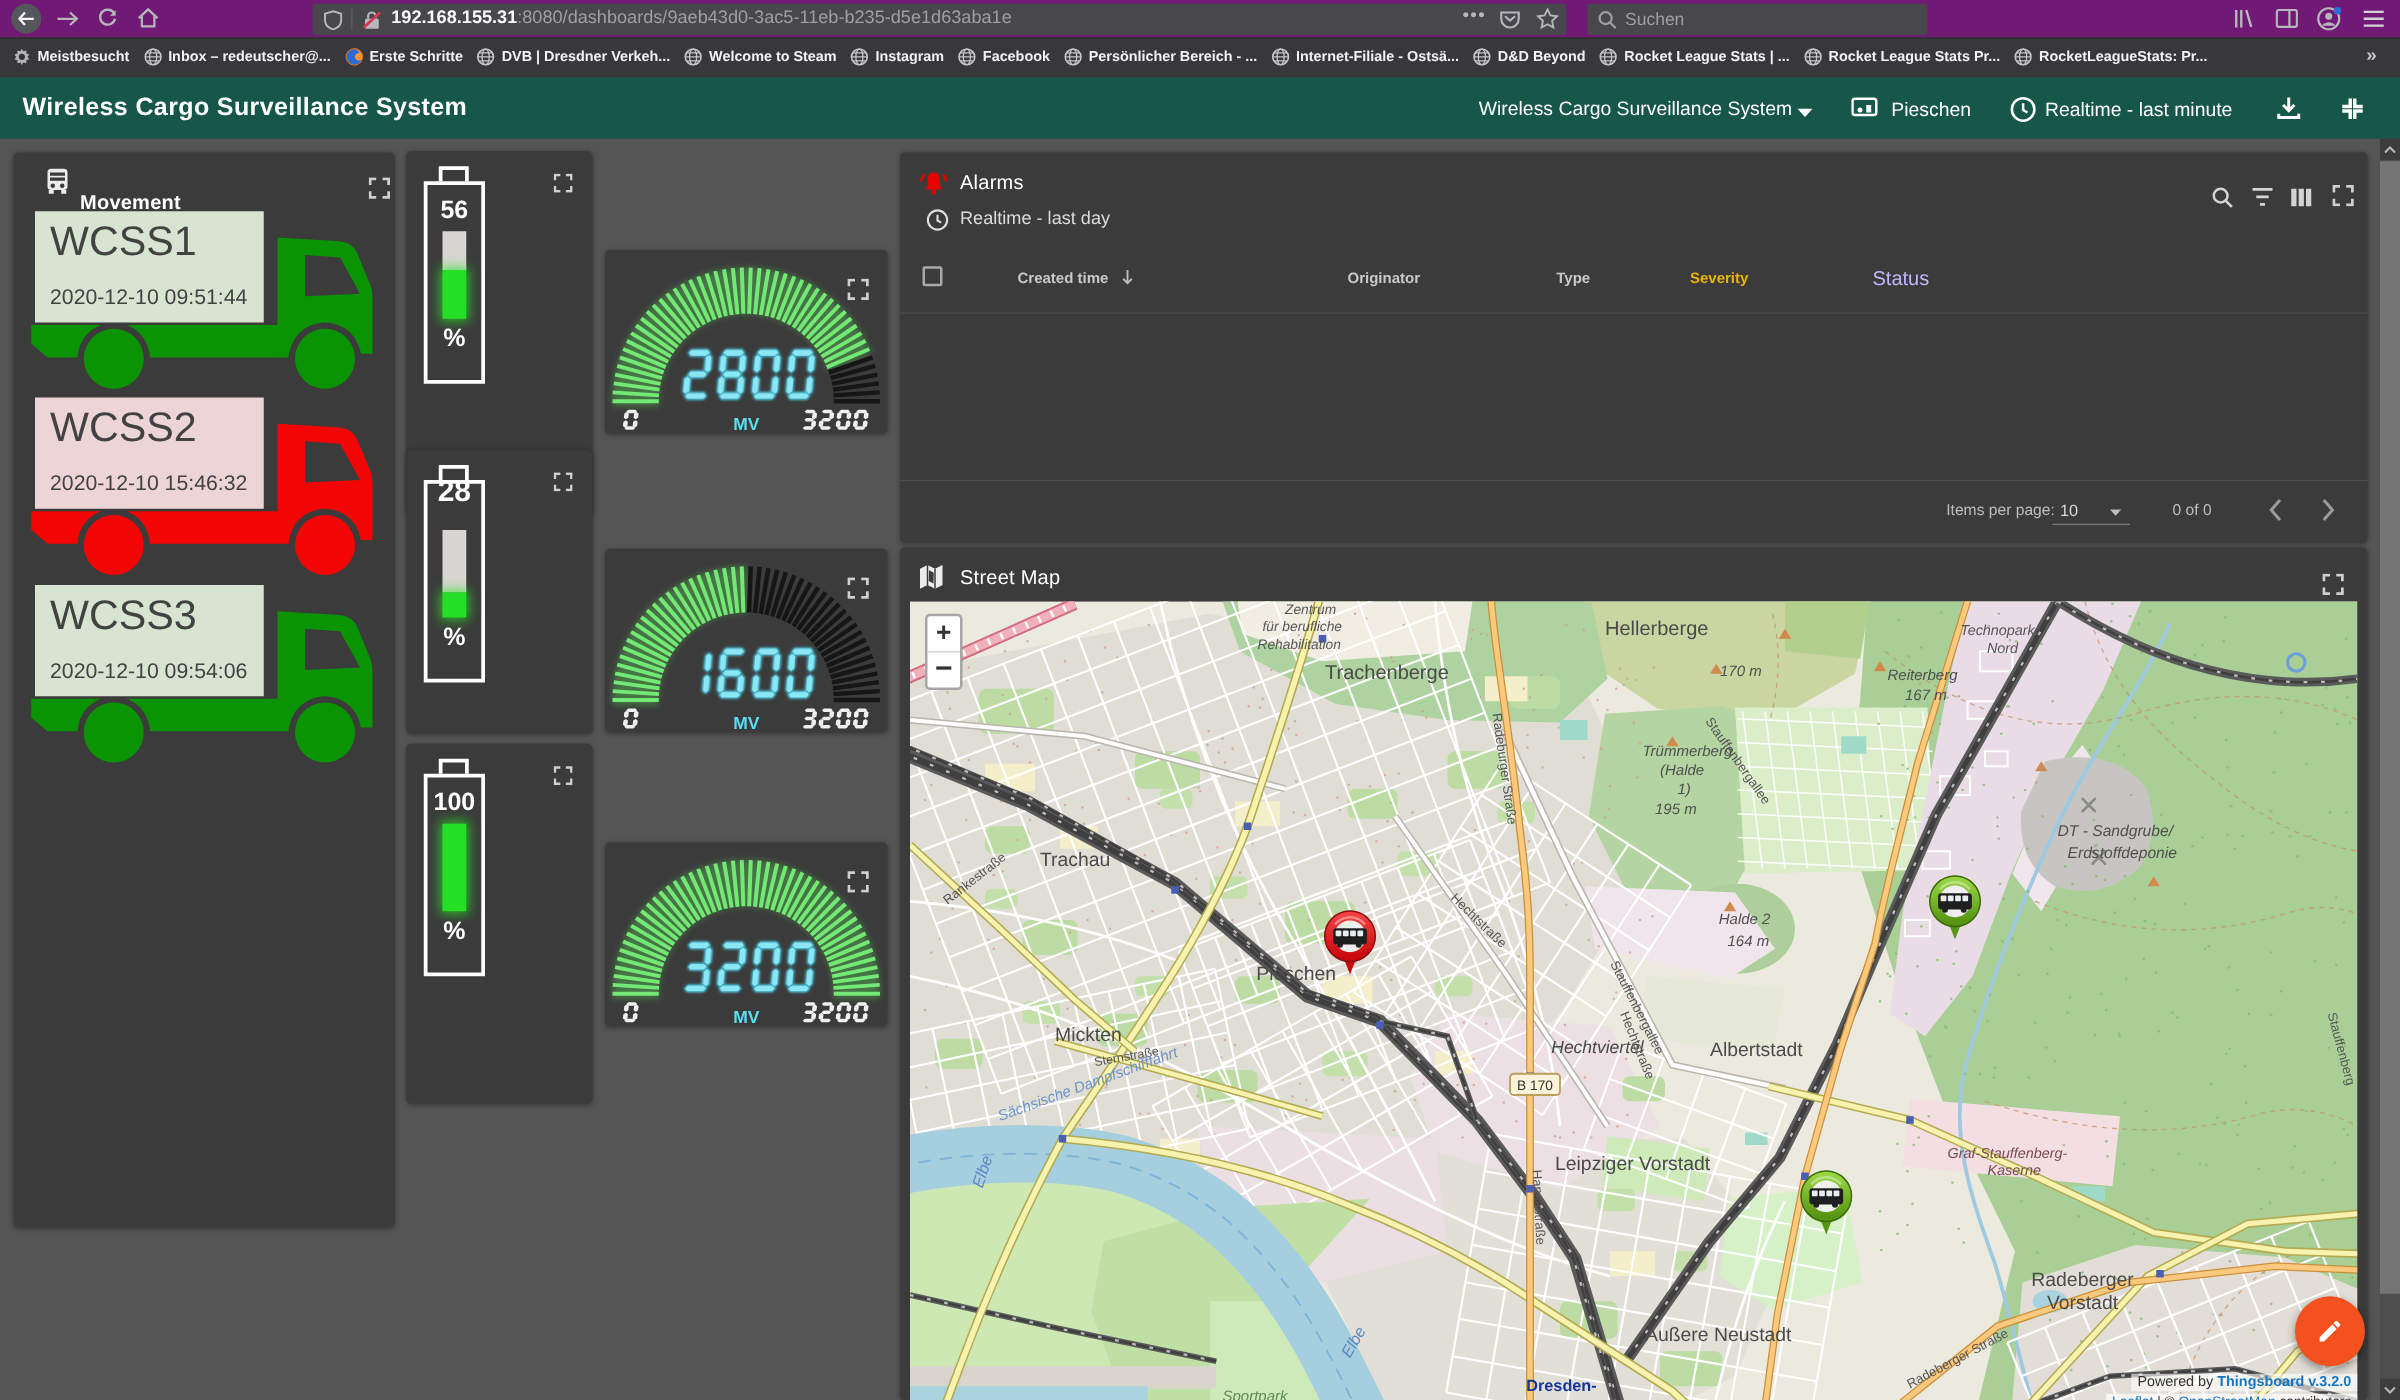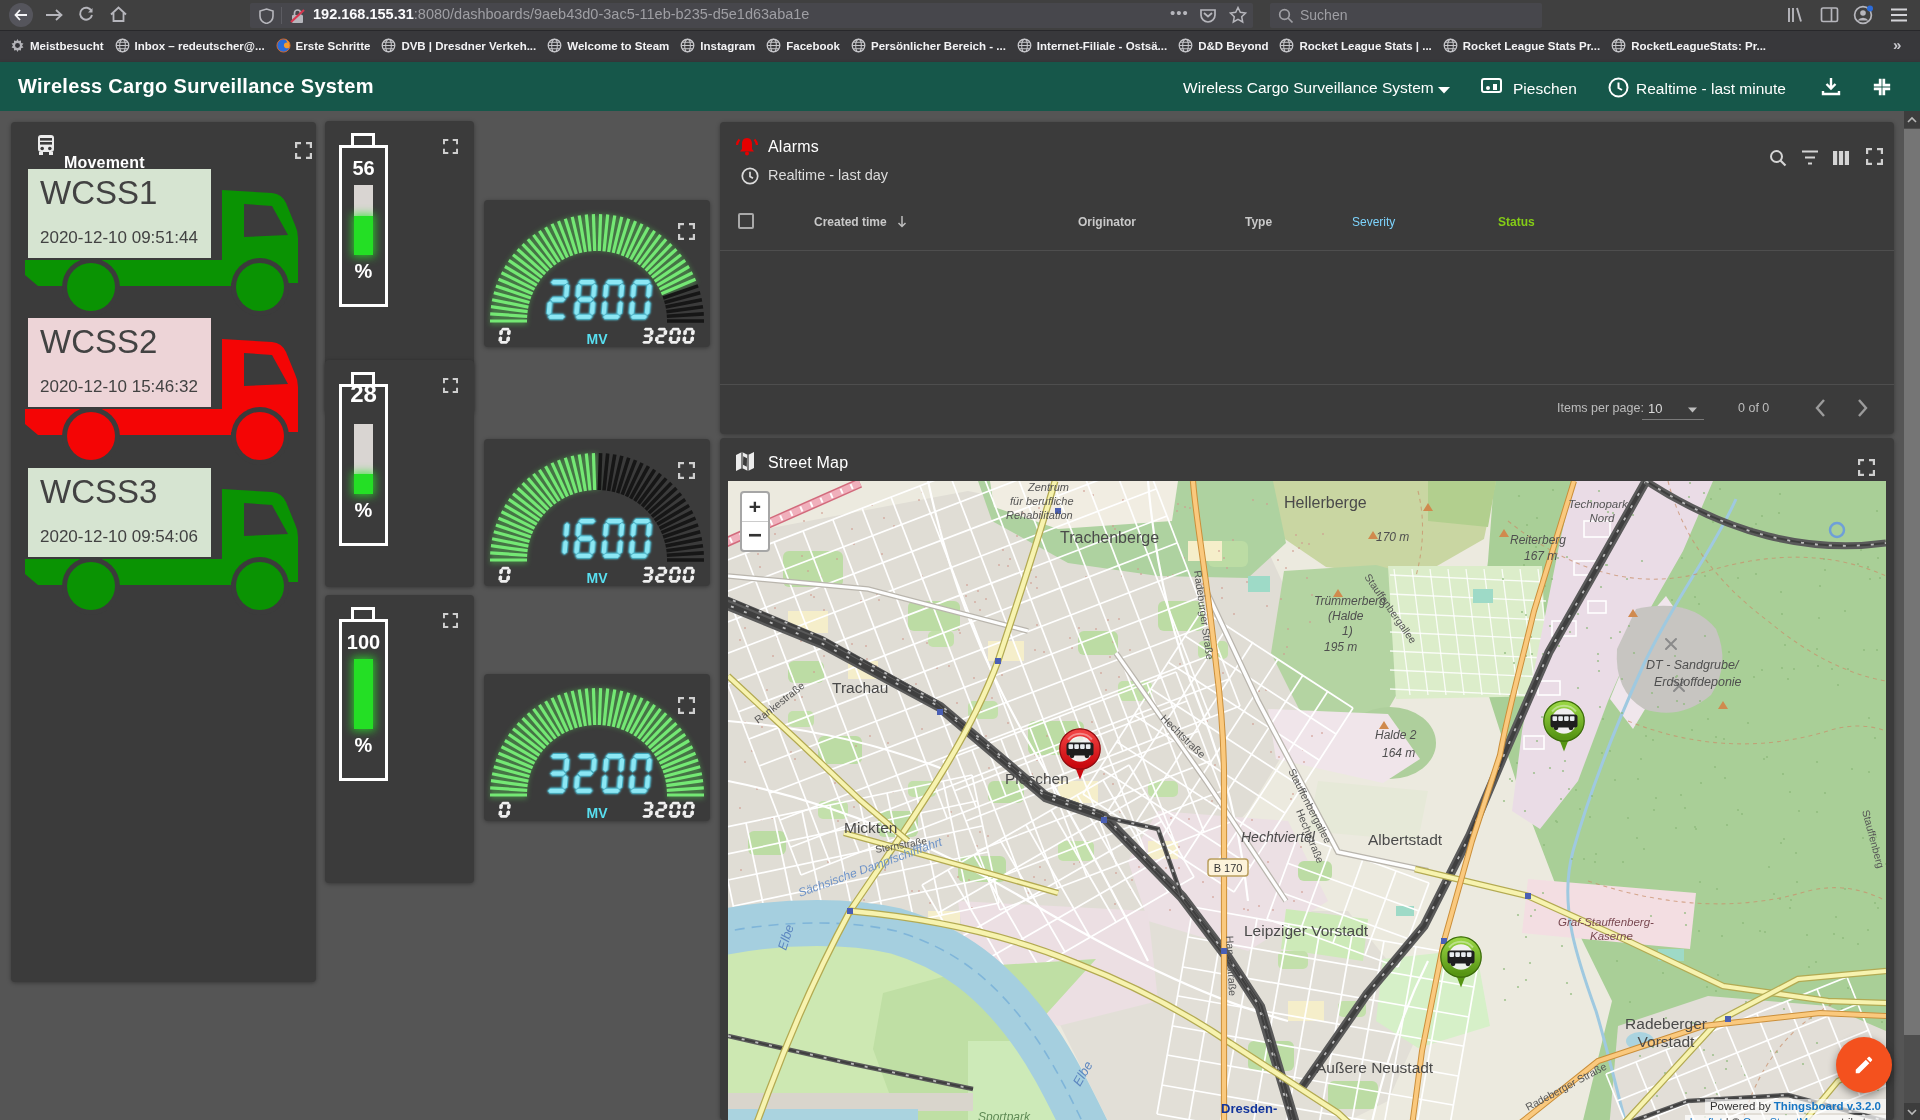--- a/index.html
+++ b/index.html
@@ -1,16 +1,16 @@
 <!DOCTYPE html>
 <html><head><meta charset="utf-8"><style>
 *{margin:0;padding:0;box-sizing:border-box}
 html,body{width:1920px;height:1120px;overflow:hidden;background:#555;font-family:"Liberation Sans",sans-serif}
 .abs{position:absolute}
-#toolbar{position:absolute;left:0;top:0;width:1920px;height:30px;background:#404040}
+#toolbar{position:absolute;left:0;top:0;width:1920px;height:30px;background:#701a75}
 #bookmarks{position:absolute;left:0;top:30px;width:1920px;height:32px;background:#38383b;border-top:1px solid #28282b}
 #tbhead{position:absolute;left:0;top:62px;width:1920px;height:49px;background:#16574a;box-shadow:0 2px 4px rgba(0,0,0,.4)}
 #content{position:absolute;left:0;top:111px;width:1920px;height:1009px;background:#555555;overflow:hidden}
 .panel{position:absolute;background:#3b3b3b;border-radius:4px;box-shadow:0 1px 4px rgba(0,0,0,.35)}
 .wtitle{color:#fff;font-size:16px;font-weight:bold;letter-spacing:.2px}
 .bmitem{display:inline-flex;align-items:center;gap:5px;color:#f3f3f5;font-size:11.5px;font-weight:bold;margin-right:11px;white-space:nowrap}
 .urltxt{font-size:14.5px;color:#f3f3f5}
 .dim{color:#9f9fa4}
 </style></head><body>
 
@@ -796,22 +796,22 @@
         <rect x="6.9" y="1" width="4.2" height="14" fill="#d4d4d4"></rect>
         <rect x="12.8" y="1" width="4.2" height="14" fill="#d4d4d4"></rect>
       </svg>
 <svg style="position:absolute;left:1146px;top:26px" width="17" height="17" viewBox="0 0 17 17">
         <path d="M1,6 L1,1 L6,1 M11,1 L16,1 L16,6 M16,11 L16,16 L11,16 M6,16 L1,16 L1,11" fill="none" stroke="#cfcfcf" stroke-width="2.4"></path>
       </svg>
 <div class="abs" style="left:18px;top:91px;width:16px;height:16px;border:2px solid #a9a9a9;border-radius:2px"></div>
 <div class="abs" style="left:94px;top:93px;font-size:12px;font-weight:bold;color:#c9c9c9">Created time</div>
 <div class="abs" style="left:358px;top:93px;font-size:12px;font-weight:bold;color:#c9c9c9">Originator</div>
 <div class="abs" style="left:525px;top:93px;font-size:12px;font-weight:bold;color:#c9c9c9">Type</div>
-<div class="abs" style="left:632px;top:93px;font-size:12px;font-weight:normal;color:#7dd3fc">Severity</div>
-<div class="abs" style="left:778px;top:93px;font-size:12px;font-weight:bold;color:#84cc16">Status</div>
+<div class="abs" style="left:632px;top:93px;font-size:12px;font-weight:bold;color:#eab308">Severity</div>
+<div class="abs" style="left:778px;top:93px;font-size:16px;font-weight:normal;color:#c4b5fd">Status</div>
 <svg class="abs" style="left:176px;top:93px" width="12" height="13">
         <path d="M6,1 V11 M2.5,8 L6,11.5 L9.5,8" stroke="#bdbdbd" stroke-width="1.5" fill="none"></path>
       </svg>
 <div class="abs" style="left:0px;top:128px;width:1174px;height:1px;background:#4e4e4e"></div>
 <div class="abs" style="left:0px;top:262px;width:1174px;height:1px;background:#4e4e4e"></div>
 <div class="abs" style="left:837px;top:279px;font-size:12.5px;color:#bdbdbd">Items per page:</div>
 <div class="abs" style="left:928px;top:279px;font-size:13px;color:#d9d9d9">10</div>
 <svg class="abs" style="left:967px;top:284px" width="11" height="8">
         <path d="M1,1.5 L5.5,6.5 L10,1.5 Z" fill="#bdbdbd"></path>
       </svg>

